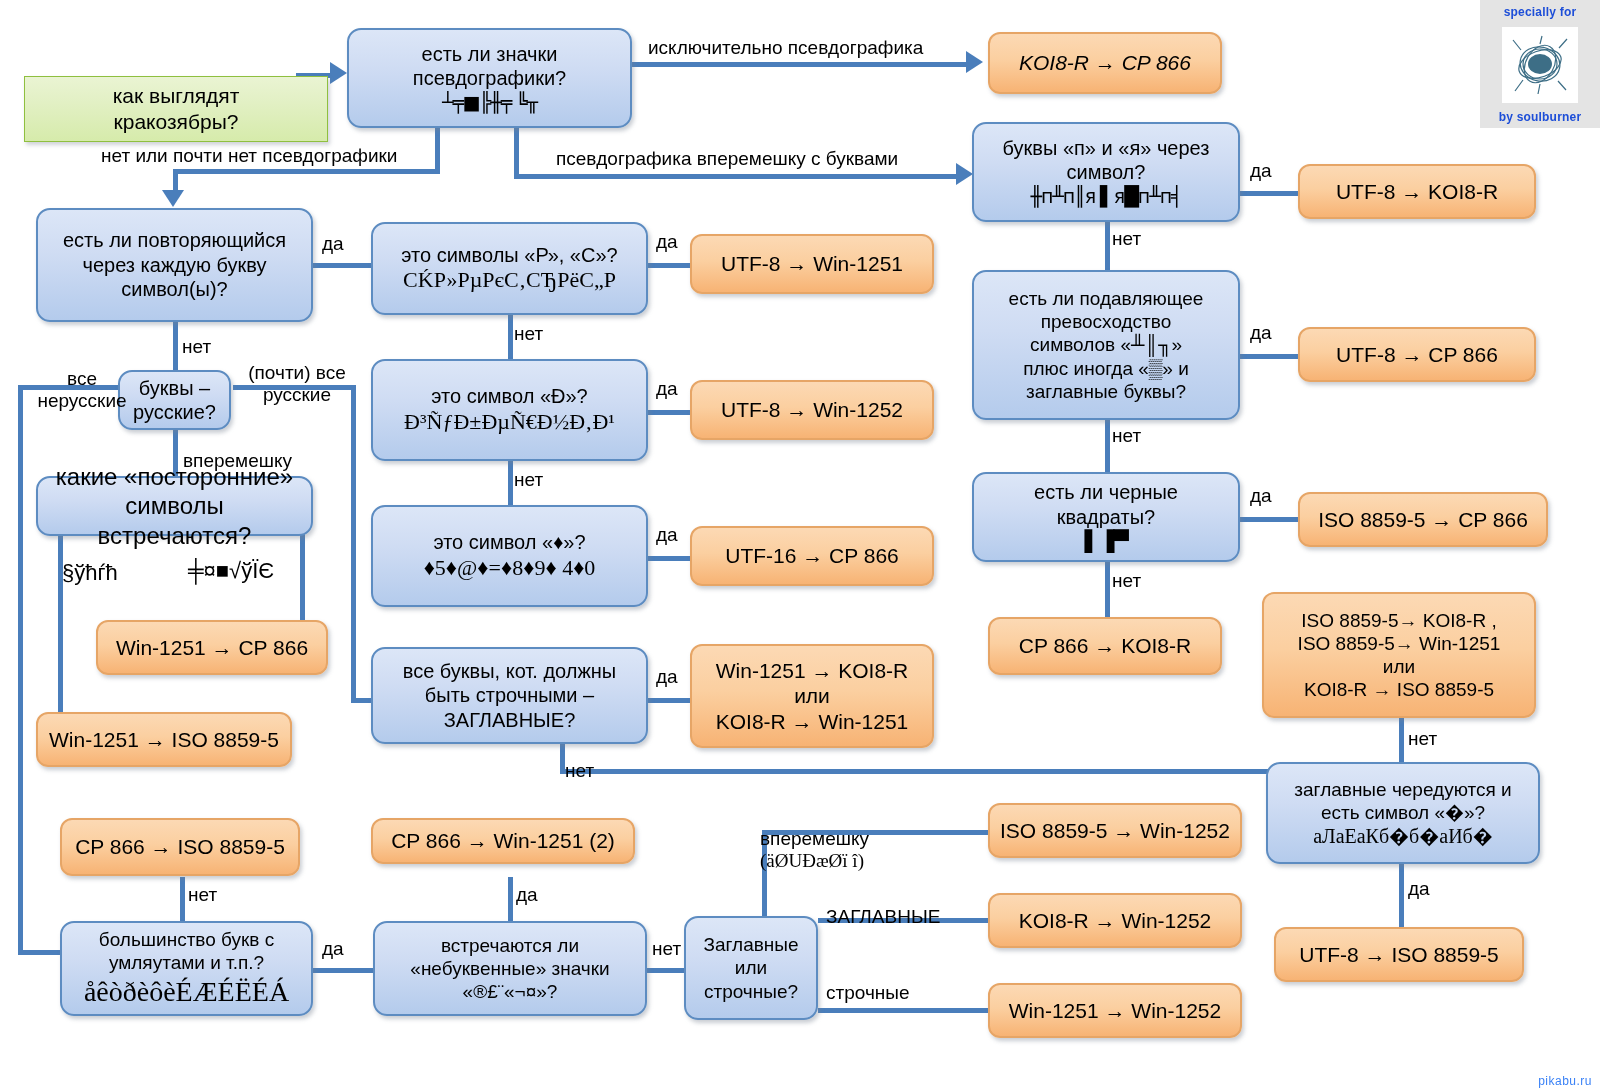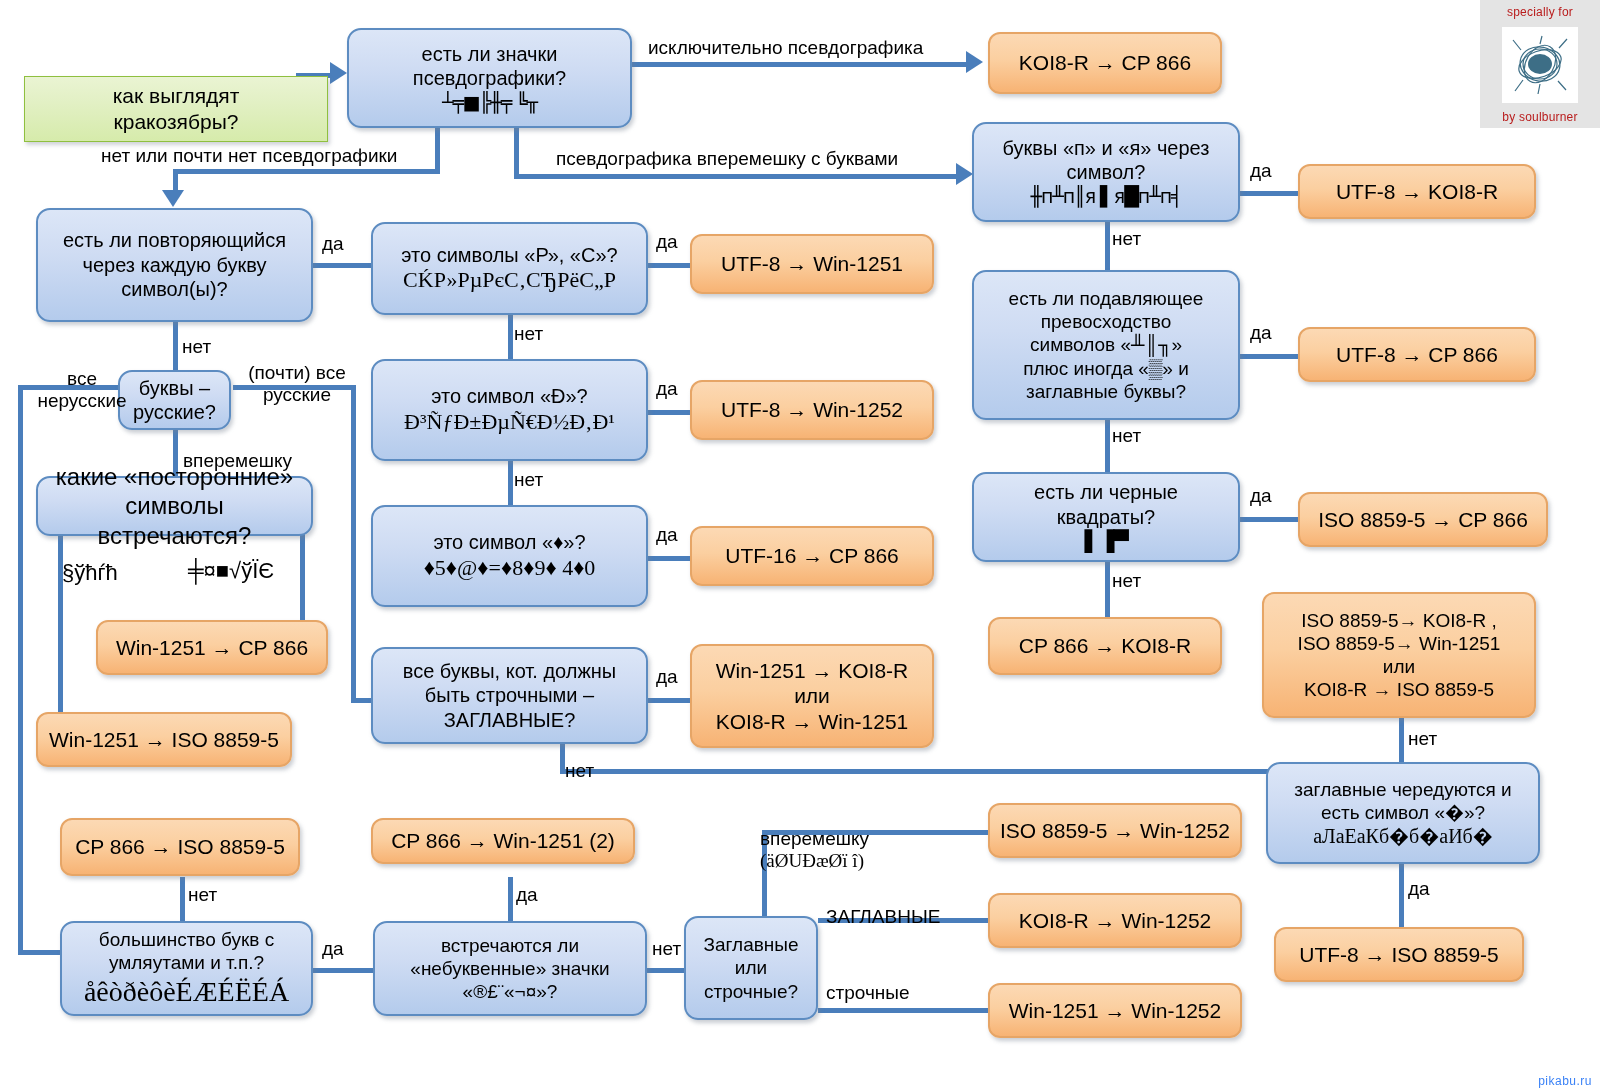--- a/index.html
+++ b/index.html
@@ -107,22 +107,22 @@
     display: flex;
     flex-direction: column;
     align-items: center;
     justify-content: space-between;
     padding: 5px 0 4px 0;
     box-sizing: border-box;
   }
   #wm .wtext {
     font-family: "Liberation Sans", sans-serif;
     font-size: 12px;
-    font-weight: normal;
-    color: #b91c1c;
+    font-weight: bold;
+    color: #1d4ed8;
     letter-spacing: .2px;
   }
   #wm .wlogo {
     width: 76px; height: 76px;
     background: #ffffff;
     display: flex; align-items: center; justify-content: center;
   }
   #pikabu {
     position: absolute;
     right: 8px; bottom: 4px;
@@ -223,21 +223,21 @@
     <span class="ln">как выглядят</span>
     <span class="ln">кракозябры?</span>
   </div>
 
   <div class="node q" style="left:347px; top:28px; width:285px; height:100px;">
     <span class="ln">есть ли значки</span>
     <span class="ln">псевдографики?</span>
     <span class="ln pg" style="font-size:19px;">┴╤■╠╫╤ ╚╥</span>
   </div>
 
-  <div class="node a" style="left:988px; top:32px; width:234px; height:62px;">
+  <div class="node a" style="left:988px; top:32px; width:234px; height:62px;font-style:italic;">
     <span class="ln">KOI8-R → CP 866</span>
   </div>
 
   <div class="node q" style="left:972px; top:122px; width:268px; height:100px;">
     <span class="ln">буквы «п» и «я» через</span>
     <span class="ln">символ?</span>
     <span class="ln pg" style="font-size:19px;">╫п╨п║я ▌я█п╨п╡</span>
   </div>
 
   <div class="node a" style="left:1298px; top:164px; width:238px; height:55px;">

